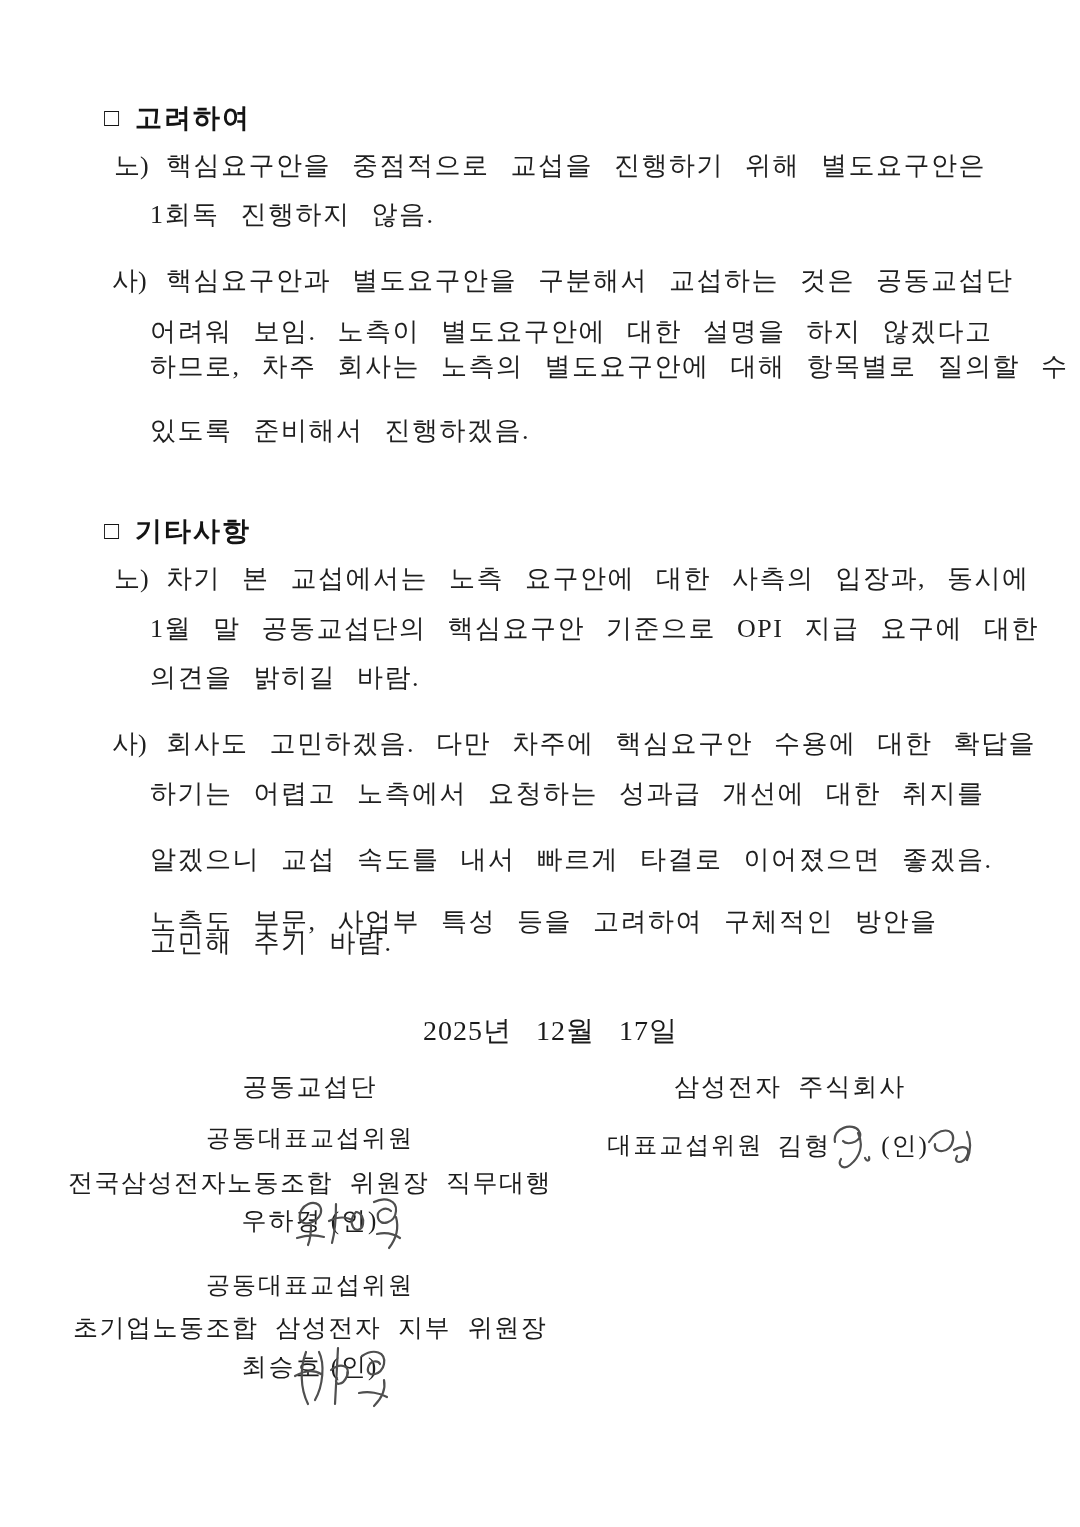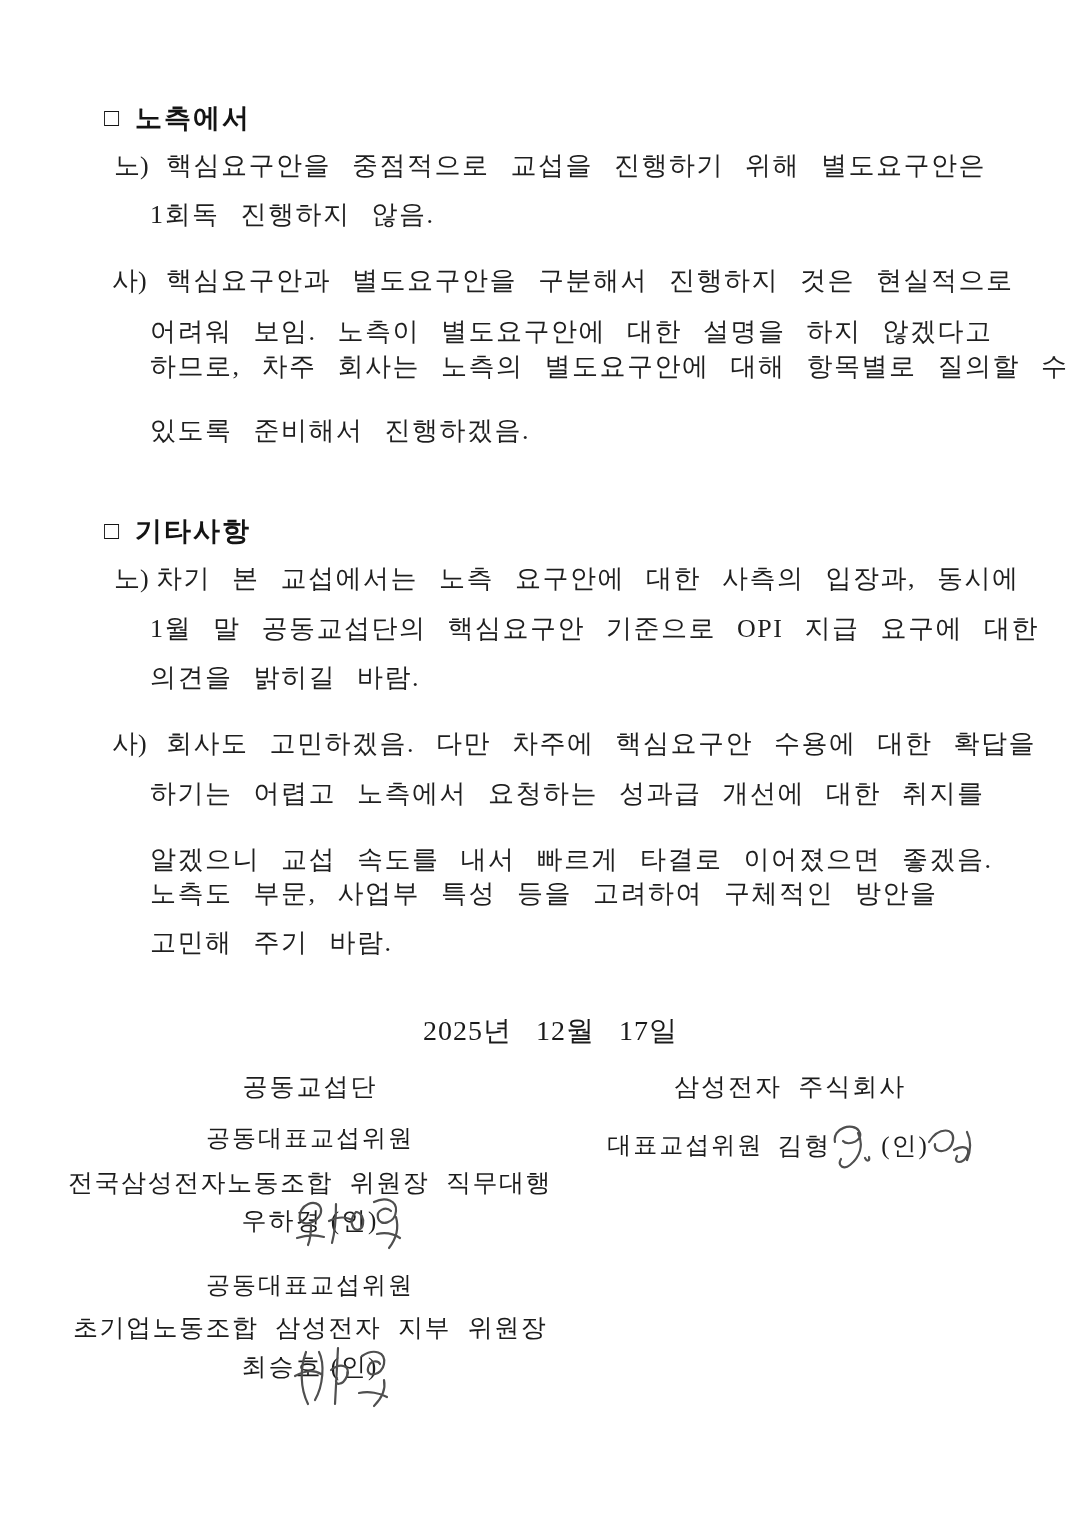--- a/index.html
+++ b/index.html
@@ -86,47 +86,47 @@
   .rep-row .gap { width: 14px; }
   .rep-row svg { display: block; }
   .ink { stroke: #4f4f4f; stroke-width: 2.2; fill: none; stroke-linecap: round; stroke-linejoin: round; }
 </style>
 </head>
 <body>
 
 <div class="page">
 
   <div class="l h" style="left:104px; top:100px;">
-    <span class="box">□</span><span>노측에서</span>
+    <span class="box">□</span><span>고려하여</span>
   </div>
 
   <div class="l m" style="left:114px; top:148px;">노)</div>
   <div class="l b" style="left:166px; top:148px;">핵심요구안을 중점적으로 교섭을 진행하기 위해 별도요구안은</div>
   <div class="l b" style="left:150px; top:197px;">1회독 진행하지 않음.</div>
 
   <div class="l m" style="left:112px; top:263px;">사)</div>
-  <div class="l b" style="left:166px; top:263px;">핵심요구안과 별도요구안을 구분해서 진행하지 것은 현실적으로</div>
+  <div class="l b" style="left:166px; top:263px;">핵심요구안과 별도요구안을 구분해서 교섭하는 것은 공동교섭단</div>
   <div class="l b" style="left:150px; top:314px;">어려워 보임. 노측이 별도요구안에 대한 설명을 하지 않겠다고</div>
   <div class="l b" style="left:150px; top:349px;">하므로, 차주 회사는 노측의 별도요구안에 대해 항목별로 질의할 수</div>
   <div class="l b" style="left:150px; top:413px;">있도록 준비해서 진행하겠음.</div>
 
   <div class="l h" style="left:104px; top:513px;">
     <span class="box">□</span><span>기타사항</span>
   </div>
 
   <div class="l m" style="left:114px; top:561px;">노)</div>
-  <div class="l b" style="left:156px; top:561px;">차기 본 교섭에서는 노측 요구안에 대한 사측의 입장과, 동시에</div>
+  <div class="l b" style="left:166px; top:561px;">차기 본 교섭에서는 노측 요구안에 대한 사측의 입장과, 동시에</div>
   <div class="l b" style="left:150px; top:611px;">1월 말 공동교섭단의 핵심요구안 기준으로 OPI 지급 요구에 대한</div>
   <div class="l b" style="left:150px; top:660px;">의견을 밝히길 바람.</div>
 
   <div class="l m" style="left:112px; top:726px;">사)</div>
   <div class="l b" style="left:166px; top:726px;">회사도 고민하겠음. 다만 차주에 핵심요구안 수용에 대한 확답을</div>
   <div class="l b" style="left:150px; top:776px;">하기는 어렵고 노측에서 요청하는 성과급 개선에 대한 취지를</div>
   <div class="l b" style="left:150px; top:826px;margin-top:16px;">알겠으니 교섭 속도를 내서 빠르게 타결로 이어졌으면 좋겠음.</div>
-  <div class="l b" style="left:150px; top:876px;">노측도 부문, 사업부 특성 등을 고려하여 구체적인 방안을</div>
+  <div class="l b" style="left:150px; top:904px;">노측도 부문, 사업부 특성 등을 고려하여 구체적인 방안을</div>
   <div class="l b" style="left:150px; top:925px;">고민해 주기 바람.</div>
 
   <div class="date-line">2025년 12월 17일</div>
 
   <div class="col col-left">
     <div class="lt-org sig-org">공동교섭단</div>
 
     <div class="lt-t1 sig-title">공동대표교섭위원</div>
     <div class="lt-a1 sig-aff">전국삼성전자노동조합 위원장 직무대행</div>
     <div class="lt-n1 sig-name">

